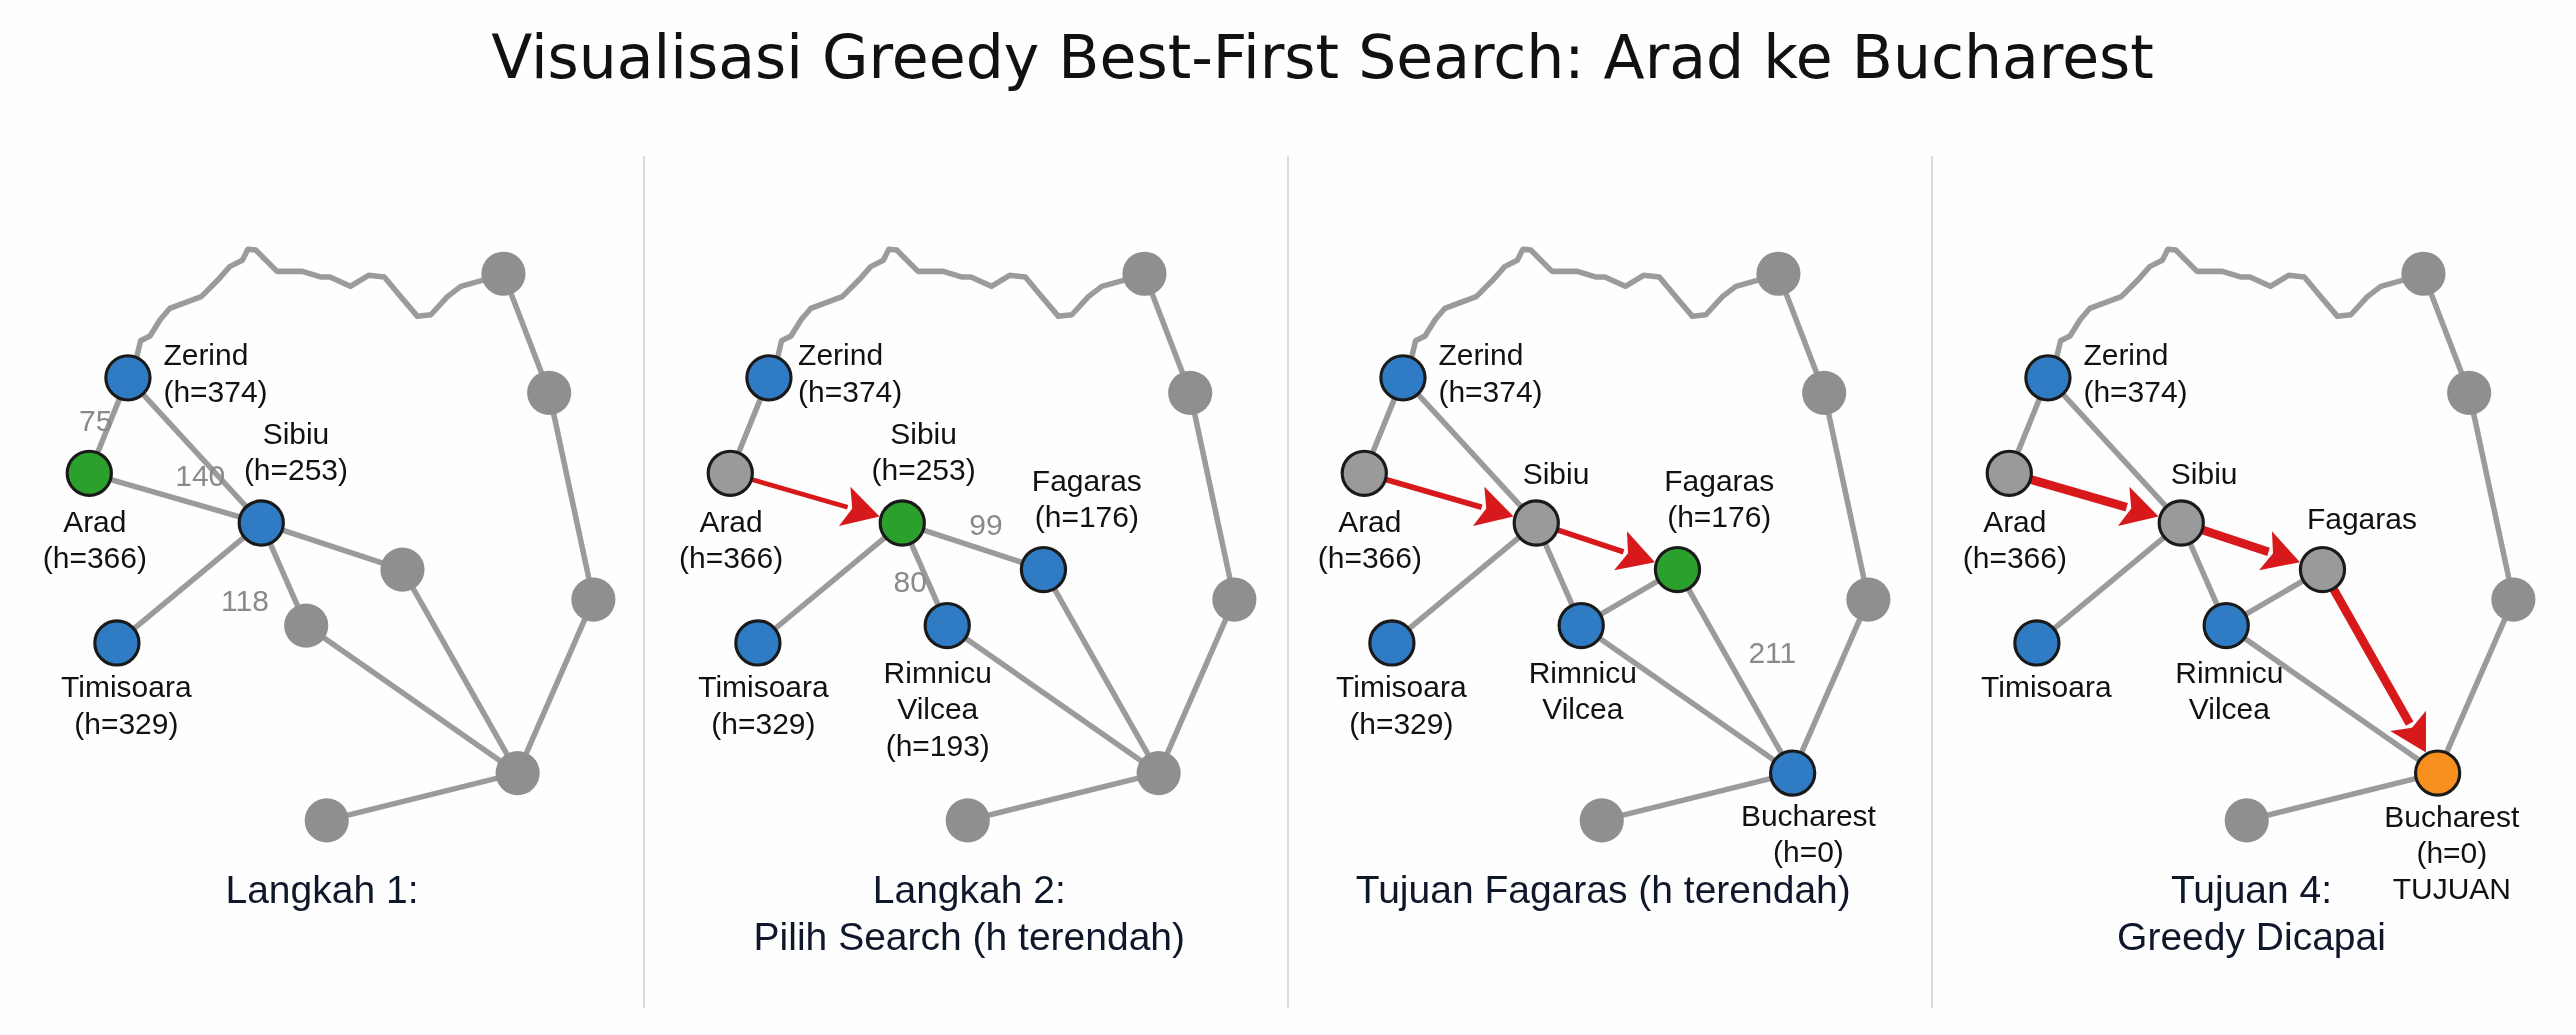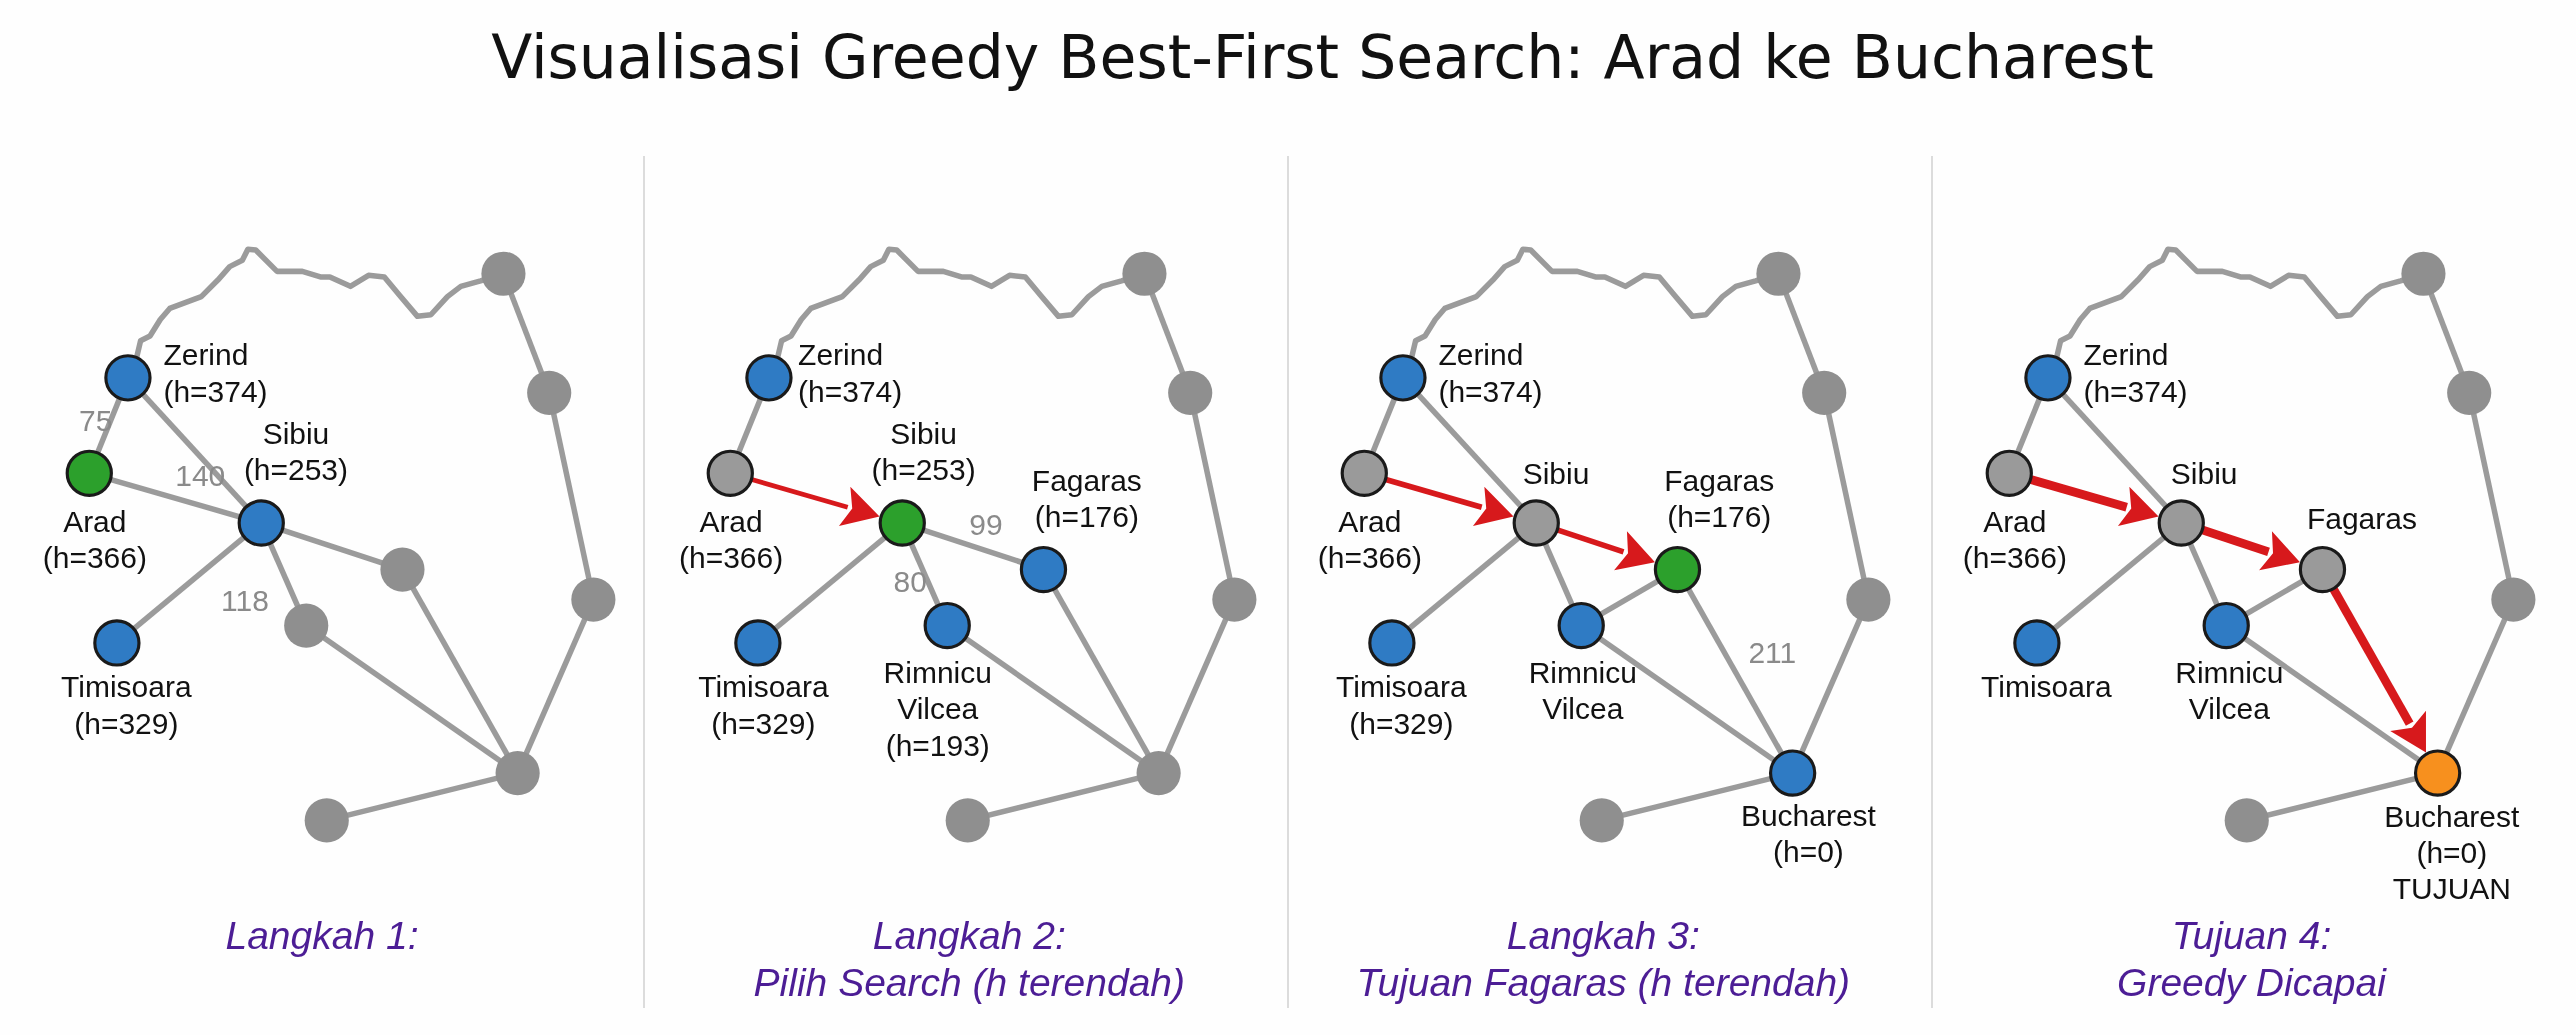--- a/index.html
+++ b/index.html
@@ -1,21 +1,21 @@
 <!DOCTYPE html>
 <html style="font-size:12.6px"><head>
 <meta charset="utf-8">
 <style>
   html, body { margin: 0; padding: 0; background: #fefefe; }
   body { width: 2576px; height: 1035px; position: relative; overflow: hidden; font-family: "Liberation Sans", sans-serif; }
   .title { position: absolute; left: 0; top: 22px; width: 2645px; text-align: center; font-family: "DejaVu Sans", sans-serif; font-size: 60px; color: #111; letter-spacing: 0px; }
   .separator { position: absolute; top: 156px; width: 2.4px; height: 852px; background: #dcdcdc; }
   .panel { position: absolute; top: 0; width: 644px; height: 1035px; }
   .panel svg { position: absolute; left: 0; top: 0; overflow: visible; }
-  .caption { position: absolute; top: 912px; width: 644px; text-align: center; font-family: "Liberation Sans", sans-serif; font-size: 39px; line-height: 47px; color: #4c1d95; font-style: italic; }
+  .caption { position: absolute; top: 866px; width: 644px; text-align: center; font-family: "Liberation Sans", sans-serif; font-size: 39px; line-height: 47px; color: #0f172a; }
   .node-label { font-family: "Liberation Sans", sans-serif; font-size: 38px; fill: #111; }
   .edge-weight { font-family: "Liberation Sans", sans-serif; font-size: 38px; fill: #8a8a8a; }
 </style>
 </head>
 <body>
 
 <div class="title">Visualisasi Greedy Best-First Search: Arad ke Bucharest</div>
 
 <div class="separator" style="left:643px"></div>
 <div class="separator" style="left:1287px"></div>
@@ -139,21 +139,20 @@
       <text x="600" y="840" class="edge-weight">211</text>
       <text x="207" y="463" class="node-label" text-anchor="start"><tspan x="207" dy="0">Zerind</tspan><tspan x="207" dy="46">(h=374)</tspan></text>
       <text x="356" y="613" class="node-label" text-anchor="middle"><tspan x="356" dy="0">Sibiu</tspan></text>
       <text x="563" y="622" class="node-label" text-anchor="middle"><tspan x="563" dy="0">Fagaras</tspan><tspan x="563" dy="46">(h=176)</tspan></text>
       <text x="120" y="674" class="node-label" text-anchor="middle"><tspan x="120" dy="0">Arad</tspan><tspan x="120" dy="46">(h=366)</tspan></text>
       <text x="160" y="884" class="node-label" text-anchor="middle"><tspan x="160" dy="0">Timisoara</tspan><tspan x="160" dy="46">(h=329)</tspan></text>
       <text x="390" y="866" class="node-label" text-anchor="middle"><tspan x="390" dy="0">Rimnicu</tspan><tspan x="390" dy="46">Vilcea</tspan></text>
       <text x="676" y="1047" class="node-label" text-anchor="middle"><tspan x="676" dy="0">Bucharest</tspan><tspan x="676" dy="46">(h=0)</tspan></text>
     </svg>
   <div class="caption" style="left:6.3px">
-    <div>Langkah 3:</div>
     <div>Tujuan Fagaras (h terendah)</div>
   </div>
 </div>
 
 <div class="panel" style="left:1920px">
   <svg class="graph" width="644" height="1035" viewBox="0 0 816 1312">
       <polyline points="162,479 169,470 178,432 190,426 203,405 215,391 255,376 276,355 291,338 307,330 314,316 324,317 351,344 383,344 406,351 418,351 444,363 467,349 487,351 506,374 529,401 546,399 567,376 584,363 609,356 638,347" fill="none" stroke="#9b9b9b" stroke-width="7" stroke-linejoin="round" stroke-linecap="round"></polyline>
       <line x1="113" y1="600" x2="162" y2="479" stroke="#9b9b9b" stroke-width="7"></line>
       <line x1="162" y1="479" x2="331" y2="663" stroke="#9b9b9b" stroke-width="7"></line>
       <line x1="331" y1="663" x2="148" y2="815" stroke="#9b9b9b" stroke-width="7"></line>

